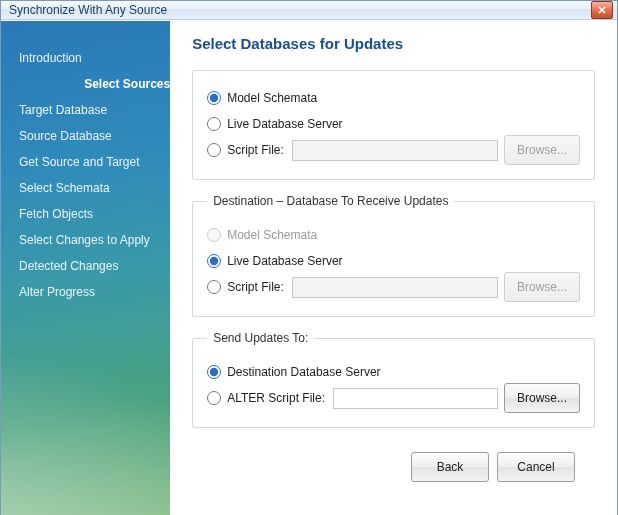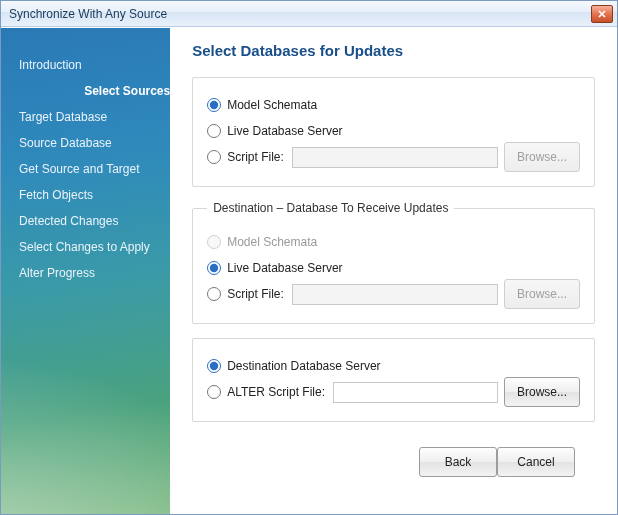--- a/index.html
+++ b/index.html
@@ -26,21 +26,21 @@
   fieldset { border: 1px solid #d8d8d8; border-radius: 2px; padding: 14px 14px 16px 14px; margin-bottom: 14px; }
   legend { padding: 0 6px; color: #333; font-size: 12px; }
   .radio-row { display: flex; align-items: center; height: 26px; gap: 6px; }
   .radio-row input[type=radio] { width: 14px; height: 14px; accent-color: #2a6ec4; flex:0 0 auto;}
   .radio-row label { white-space: nowrap; color:#222; }
   .radio-row.disabled label { color: #9a9a9a; }
   .radio-row .txt { flex: 1; height: 21px; border: 1px solid #c8c8c8; background: #fff; padding: 1px 4px; margin-left: 2px; font-size:12px;}
   .radio-row .txt[disabled] { background: #f4f4f4; color:#999;}
   .btn { min-width: 72px; height: 30px; border: 1px solid #9c9c9c; border-radius: 3px; background: linear-gradient(to bottom, #fdfdfd 0%, #efefef 50%, #e3e3e3 51%, #f3f3f3 100%); font-size: 12px; color: #222; cursor: pointer; padding: 0 12px;}
   .btn:disabled { color: #a0a0a0; border-color: #cfcfcf; background: linear-gradient(to bottom,#f7f7f7,#ededed); cursor: default; }
-  .footer { display: flex; justify-content: flex-end; padding: 10px 20px 12px 0; border-top: 0; }
+  .footer { display: flex; justify-content: flex-end; gap: 8px; padding: 10px 20px 12px 0; border-top: 0; }
   .footer .btn { min-width: 78px; }
 </style>
 </head>
 <body>
 
 <div class="window">
   <div class="titlebar">
     <span class="title">Synchronize With Any Source</span>
     <div class="closebtn">
       <svg width="8" height="8" viewBox="0 0 8 8">
@@ -48,23 +48,24 @@
         </svg>
     </div>
   </div>
   <div class="body">
     <div class="sidebar">
       <div class="step">Introduction</div>
       <div class="step current">Select Sources</div>
       <div class="step">Target Database</div>
       <div class="step">Source Database</div>
       <div class="step">Get Source and Target</div>
+      <div class="step">Select Schemata</div>
       <div class="step">Fetch Objects</div>
+      <div class="step">Select Changes to Apply</div>
       <div class="step">Detected Changes</div>
-      <div class="step">Select Changes to Apply</div>
       <div class="step">Alter Progress</div>
     </div>
     <div class="main">
       <h1>Select Databases for Updates</h1>
 
       <fieldset>
         <div class="radio-row">
           <input type="radio" name="src" checked="" style="">
           <label>Model Schemata</label>
         </div>
@@ -92,20 +93,21 @@
         </div>
         <div class="radio-row">
           <input type="radio" name="dst" style="">
           <label>Script File:</label>
           <input class="txt" type="text" disabled="" value="" style="">
           <button class="btn" disabled="">Browse...</button>
         </div>
       </fieldset>
 
       <fieldset>
+        <legend>Send Updates To:</legend>
         <div class="radio-row">
           <input type="radio" name="send" checked="" style="">
           <label>Destination Database Server</label>
         </div>
         <div class="radio-row">
           <input type="radio" name="send" style="">
           <label>ALTER Script File:</label>
           <input class="txt" type="text" value="" style="">
           <button class="btn">Browse...</button>
         </div>

